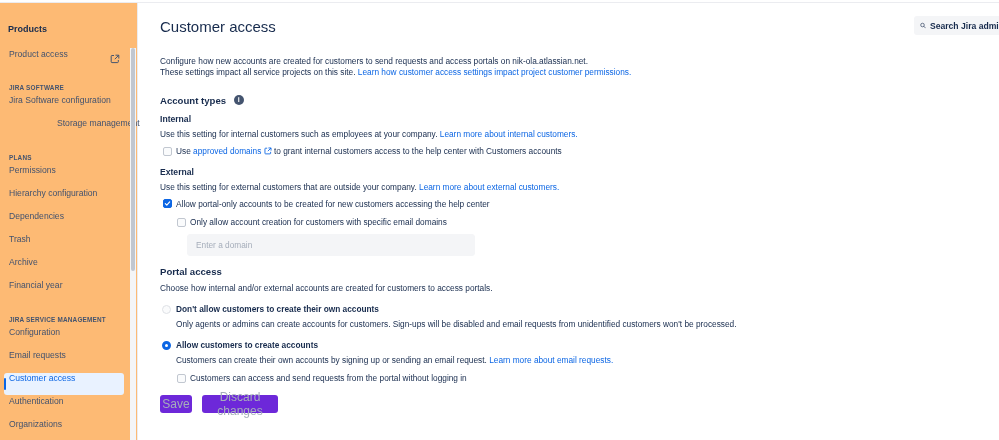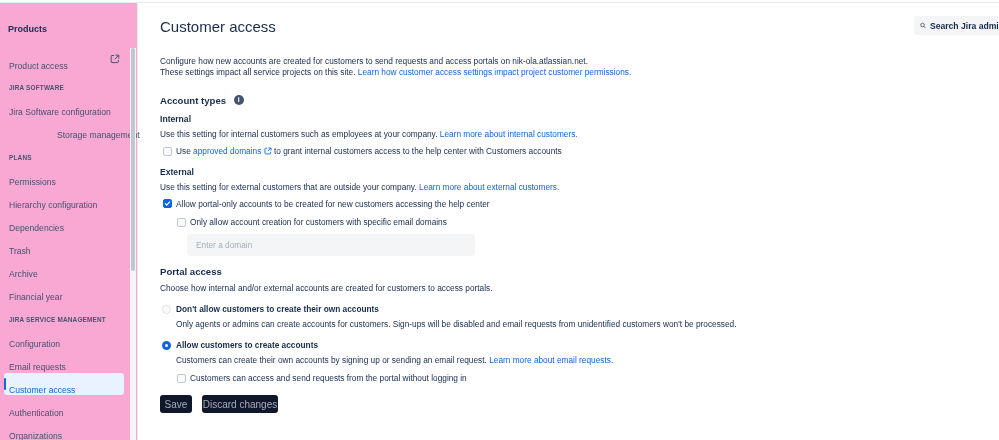--- a/index.html
+++ b/index.html
@@ -10,39 +10,39 @@
       color: #172b4d;
     }
     .topline {
       position: absolute; left: 0; top: 0; width: 999px; height: 3px;
       border-bottom: 1px solid #ebecf0;
     }
     
     .sidebar {
       position: absolute; left: 0; top: 3px; width: 138px; height: 437px;
       border-right: 1px solid #ebecf0;
-      background: #f9a8d4;
+      background: #fdba74;
     }
     .sidebar-title {
       position: absolute; left: 8px; top: 21px;
       font-size: 9px; font-weight: bold; color: #172b4d;
     }
     .scrollbar-track {
       position: absolute; left: 130px; top: 45px; width: 6px; height: 392px;
       background: #f4f5f7;
     }
     .scrollbar-thumb {
       position: absolute; left: 131px; top: 45px; width: 4px; height: 223px;
       border-radius: 2px;
       background: #c1c7d0;
     }
     .nav-item {
       position: absolute; left: 4px; width: 120px; height: 22px;
       font-size: 8.6px; color: #42526e;
-      display: flex; align-items: flex-end;
+      display: flex; align-items: flex-start;
       padding-left: 5px;
       border-radius: 3px;
       cursor: pointer;
     }
     .nav-item.active {
       background: #e9f2ff;
       color: #0c66e4;
     }
     .nav-item.active::before {
       content: ""; position: absolute; left: 0; top: 5px; width: 2px; height: 12px;
@@ -107,21 +107,21 @@
     .domain-input {
       position: absolute; left: 48px; top: 231px; width: 288px; height: 22px;
       background: #f4f5f7; border: 1px solid #f4f5f7; border-radius: 3px;
       font-family: "Liberation Sans", sans-serif;
       font-size: 8.3px; color: #172b4d; padding-left: 8px;
       outline: none;
     }
     .domain-input::placeholder { color: #a5adba; }
     .btn {
       position: absolute; height: 18px; border-radius: 3px;
-      background: #0f172a; color: #a5adba; font-size: 10px;
+      background: #6d28d9; color: #a5adba; font-size: 12px;
       display: flex; align-items: center; justify-content: center;
       border: none; font-family: "Liberation Sans", sans-serif;
       cursor: default;
     }
   </style>
 </head>
 <body>
 
 <div class="topline"></div>
 

